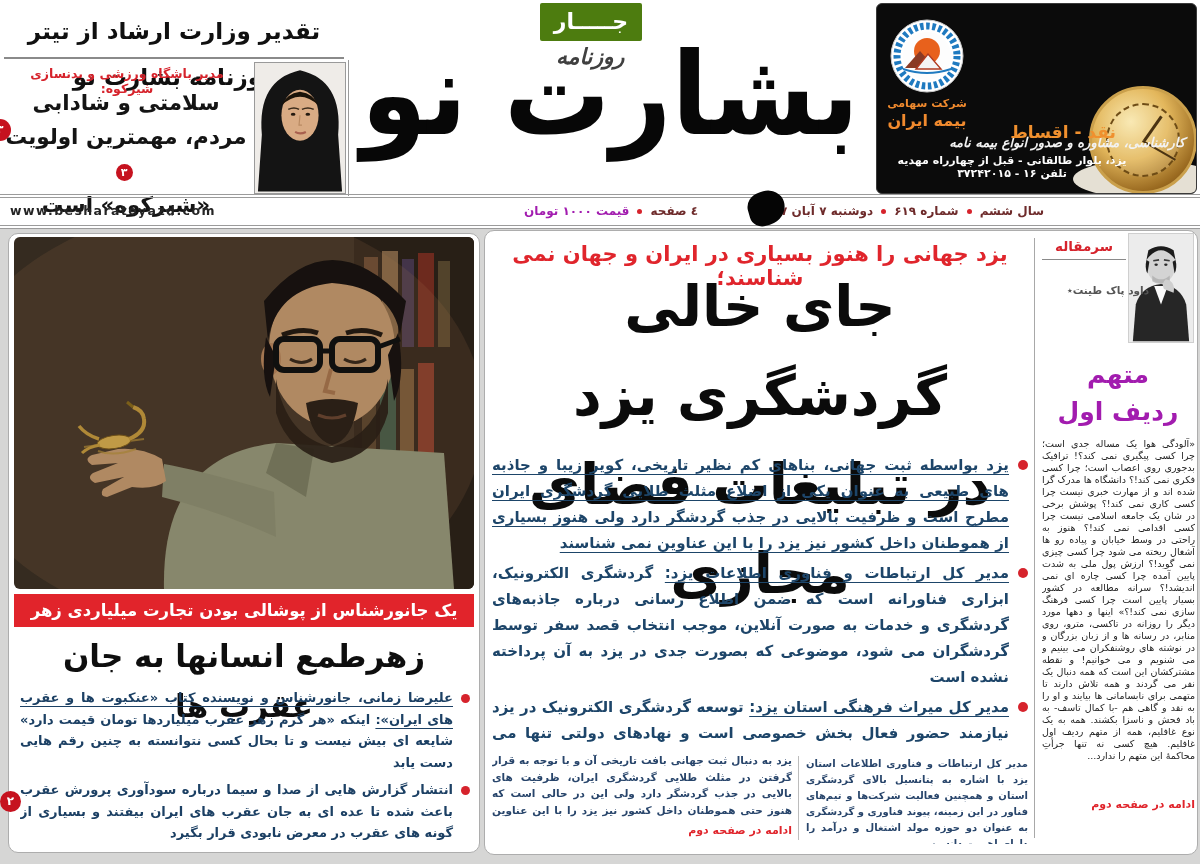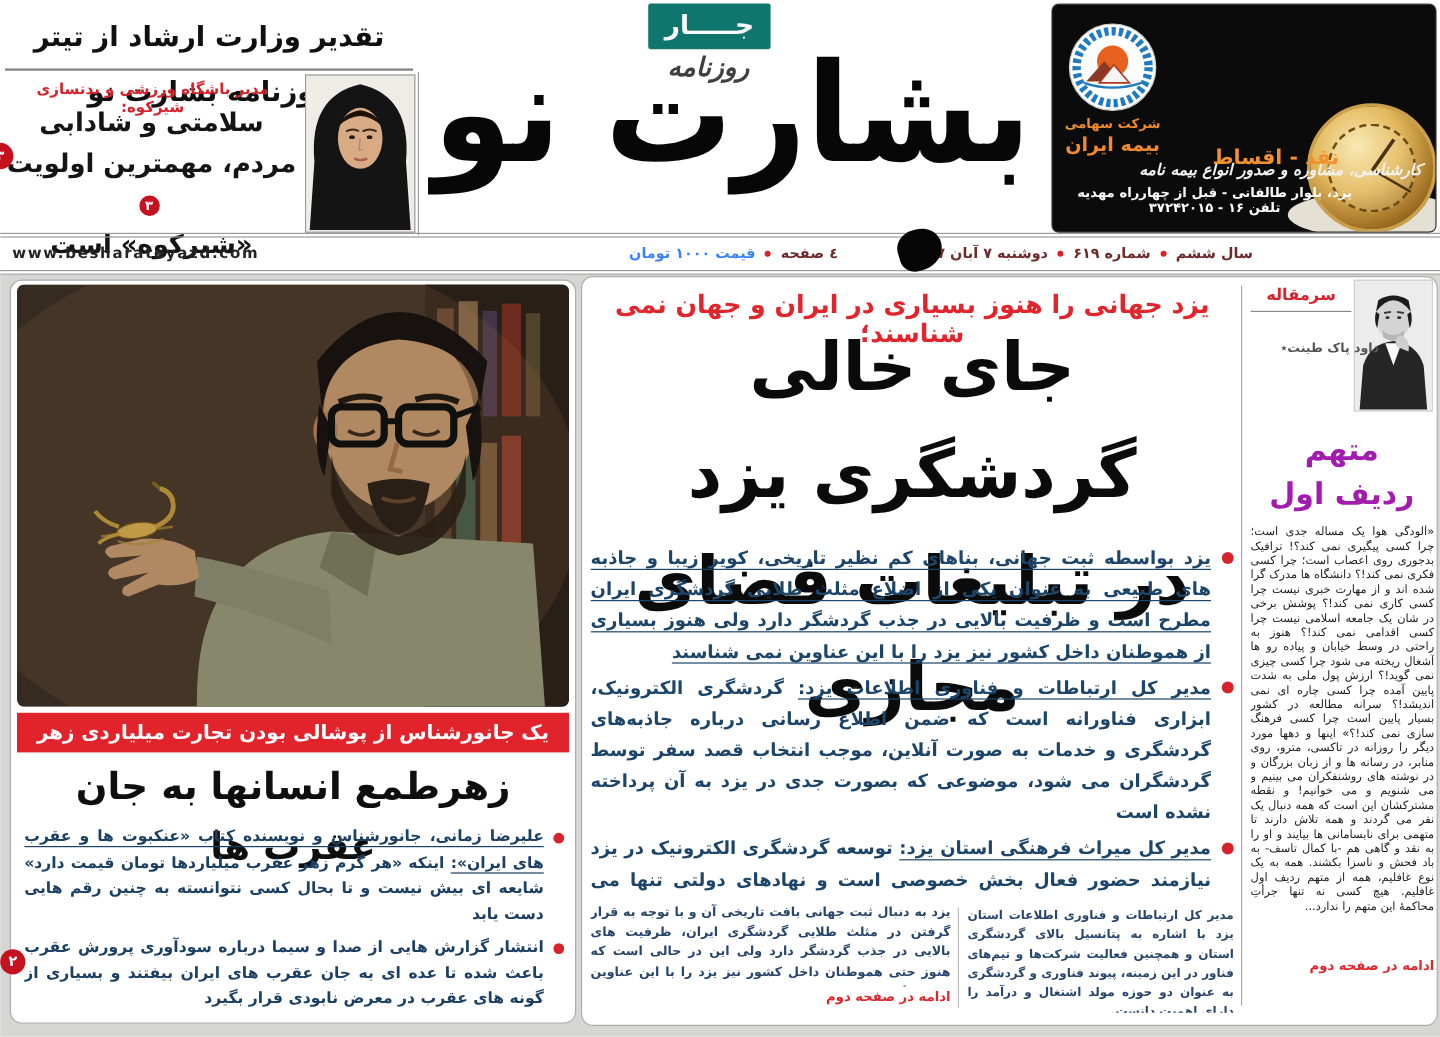--- a/index.html
+++ b/index.html
@@ -22,21 +22,21 @@
   .badge-inline { display:inline-block; width:17px; height:17px; line-height:17px; font-size:11px;
                   vertical-align:2px; margin-right:4px; }
   .badge-edge3 { left:-11px; top:119px; width:22px; height:22px; line-height:22px; font-size:11px; }
   .badge-edge2 { left:0px; top:791px; width:21px; height:21px; line-height:21px; font-size:12px; z-index:6; }
   .tl-photo { left:254px; top:62px; width:92px; height:132px; border:1px solid #9a9a9a; background:#efece8; }
   .tl-vrule { left:348px; top:60px; height:136px; border-left:1px solid #9a9a9a; }
 
   .masthead-title { left:352px; top:-6px; width:516px; height:202px; font-size:106px; font-weight:700;
                     line-height:202px; text-align:center; color:#070707; white-space:nowrap;
                     transform:scaleY(1.08); letter-spacing:-2px; }
-  .masthead-tag { left:540px; top:3px; width:102px; height:38px; background:#0f766e; color:#fff;
+  .masthead-tag { left:540px; top:3px; width:102px; height:38px; background:#4d7c0f; color:#fff;
                   font-size:22px; font-weight:700; line-height:38px; text-align:center; border-radius:2px; }
   .masthead-daily { left:556px; top:44px; width:86px; text-align:left; color:#404040;
                     font-size:22px; font-weight:700; font-style:italic; }
   .flourish { left:748px; top:191px; width:37px; height:34px; background:#050505;
               border-radius:48% 52% 60% 40%; transform:rotate(-16deg); z-index:3; }
 
   
   .ad { left:876px; top:3px; width:321px; height:191px; background:#0b0b0b; border:1px solid #3a3a3a;
         border-radius:6px; overflow:hidden; }
   .ad .saucer { position:absolute; left:196px; top:156px; width:142px; height:38px; background:#f1ecdf;
@@ -64,21 +64,21 @@
                  font-size:11px; font-weight:600; z-index:2; }
 
   
   .rule-top { left:0; top:194px; width:1200px; height:4px; border-top:1px solid #9b9b9b; border-bottom:1px solid #9b9b9b; }
   .rule-bot { left:0; top:225px; width:1200px; height:4px; border-top:1px solid #9b9b9b; border-bottom:1px solid #9b9b9b; }
   .website { left:10px; top:203px; font-size:12.5px; font-weight:600; letter-spacing:1.4px; color:#242424; }
   .dates { left:440px; top:199px; width:604px; height:24px; display:flex; align-items:center;
            font-size:12px; font-weight:700; color:#6e2b2b; }
   .dates .dot { width:5px; height:5px; border-radius:50%; background:#d6232c; margin:0 8px; flex:none; }
   .dates .spacer { width:60px; flex:none; }
-  .dates .price { color:#3b82f6; }
+  .dates .price { color:#a21caf; }
 
   
   .main-bg { left:0; top:229px; width:1200px; height:635px; background:#d6d6d5; }
   .card { background:#fff; border:1px solid #adadad; border-radius:10px; }
   .scorpion-card { left:8px; top:233px; width:472px; height:620px; }
   .center-panel { left:484px; top:230px; width:714px; height:625px; }
 
   .sc-photo { left:14px; top:237px; width:460px; height:352px; border-radius:6px; overflow:hidden; z-index:2; }
   .sc-banner { left:14px; top:594px; width:460px; height:33px; background:#e1242b; color:#fff;
                font-size:16.5px; font-weight:700; line-height:33px; text-align:center; z-index:2; }

